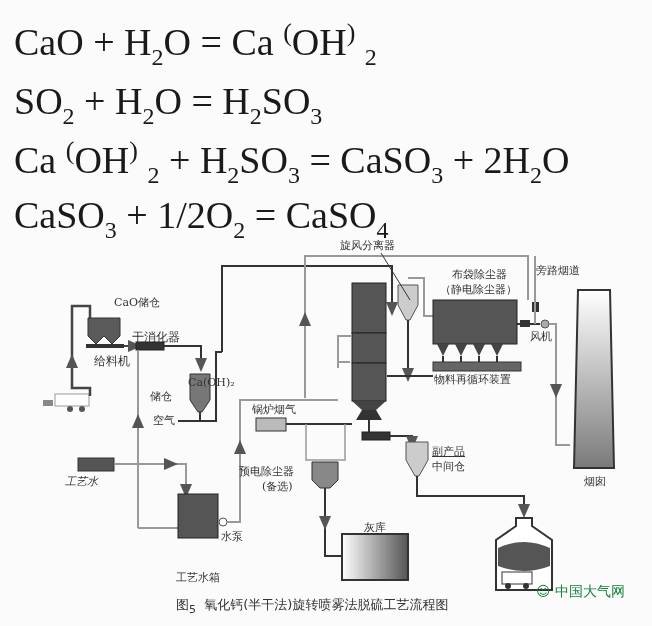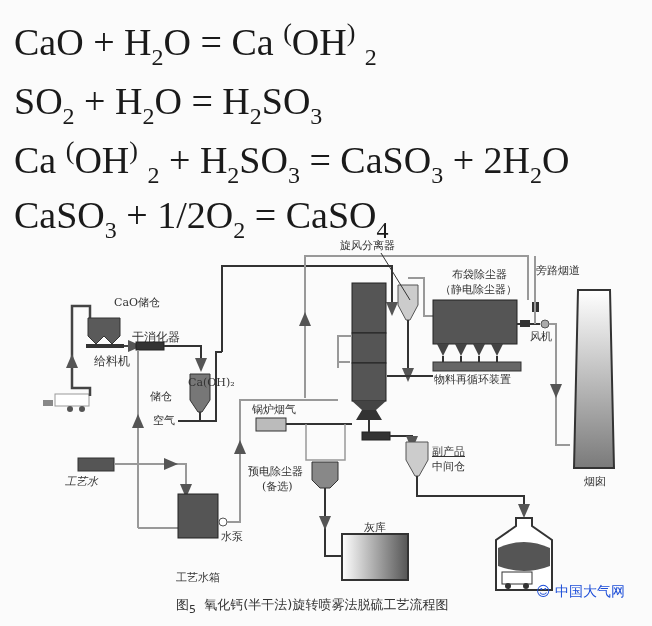--- a/index.html
+++ b/index.html
@@ -4,21 +4,21 @@
 <style>
   html, body { margin: 0; padding: 0; background: #fbfbfb; }
   body { width: 652px; height: 626px; position: relative; overflow: hidden; font-family: "DejaVu Serif", serif; }
   .eq { position: absolute; left: 14px; font-family: "Liberation Serif", serif; font-size: 38px; color: #1a1a1a; white-space: nowrap; line-height: 1; }
   .eq sub { font-size: 24px; vertical-align: -10px; }
   .eq .paren { font-size: 26px; vertical-align: 14px; }
   .lbl { position: absolute; font-family: "DejaVu Serif", serif; font-size: 11px; color: #333; white-space: nowrap; line-height: 1.1; }
   .caption { position: absolute; left: 176px; top: 596px; font-family: "DejaVu Sans", sans-serif; font-size: 13px; color: #333; white-space: nowrap; }
   .caption .fig { font-family: "DejaVu Serif", serif; }
   .caption sub { font-size: 11px; }
-  .wm { position: absolute; left: 536px; top: 583px; font-family: "DejaVu Sans", sans-serif; font-size: 14px; color: #1d4ed8; white-space: nowrap; }
+  .wm { position: absolute; left: 536px; top: 583px; font-family: "DejaVu Sans", sans-serif; font-size: 14px; color: #15803d; white-space: nowrap; }
   svg { position: absolute; left: 0; top: 0; }
 </style>
 </head>
 <body>
 
 <div class="eq" style="top:20px;">
   <span>CaO + H</span><sub>2</sub><span>O = Ca</span>&nbsp;<span class="paren">(</span><span>OH</span><span class="paren">)</span>&nbsp;<sub>2</sub>
 </div>
 <div class="eq" style="top:82px;">
   <span>SO</span><sub>2</sub><span> + H</span><sub>2</sub><span>O = H</span><sub>2</sub><span>SO</span><sub>3</sub>
@@ -165,21 +165,21 @@
 </svg>
 
 <div class="lbl" style="left:114px;top:297px;">CaO储仓</div>
 <div class="lbl" style="left:132px;top:331px;font-size:12px;">干消化器</div>
 <div class="lbl" style="left:94px;top:355px;font-size:12px;">给料机</div>
 <div class="lbl" style="left:142px;top:377px;margin-left:46px;">Ca(OH)₂</div>
 <div class="lbl" style="left:150px;top:391px;">储仓</div>
 <div class="lbl" style="left:153px;top:415px;">空气</div>
 <div class="lbl" style="left:252px;top:404px;">锅炉烟气</div>
 <div class="lbl" style="left:65px;top:476px;font-style:italic;">工艺水</div>
-<div class="lbl" style="left:248px;top:466px;">预电除尘器</div>
+<div class="lbl" style="left:239px;top:466px;">预电除尘器</div>
 <div class="lbl" style="left:262px;top:481px;">(备选)</div>
 <div class="lbl" style="left:221px;top:531px;">水泵</div>
 <div class="lbl" style="left:176px;top:572px;">工艺水箱</div>
 <div class="lbl" style="left:364px;top:522px;">灰库</div>
 <div class="lbl" style="left:340px;top:240px;">旋风分离器</div>
 <div class="lbl" style="left:452px;top:269px;">布袋除尘器</div>
 <div class="lbl" style="left:440px;top:284px;">（静电除尘器）</div>
 <div class="lbl" style="left:434px;top:374px;">物料再循环装置</div>
 <div class="lbl" style="left:536px;top:265px;">旁路烟道</div>
 <div class="lbl" style="left:530px;top:331px;">风机</div>

